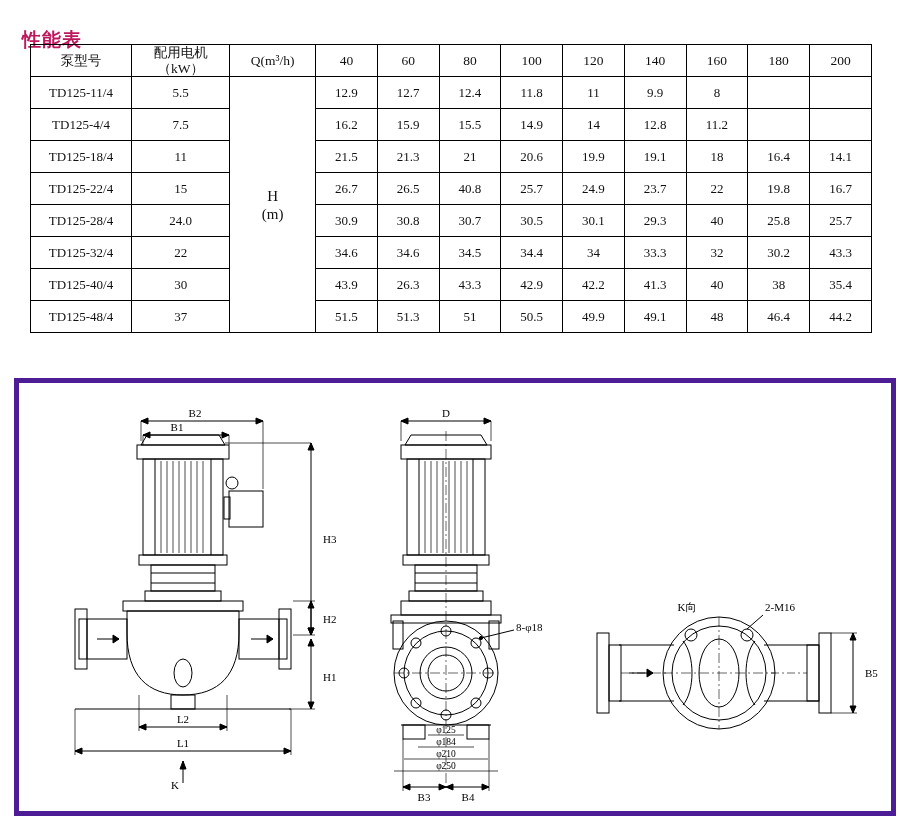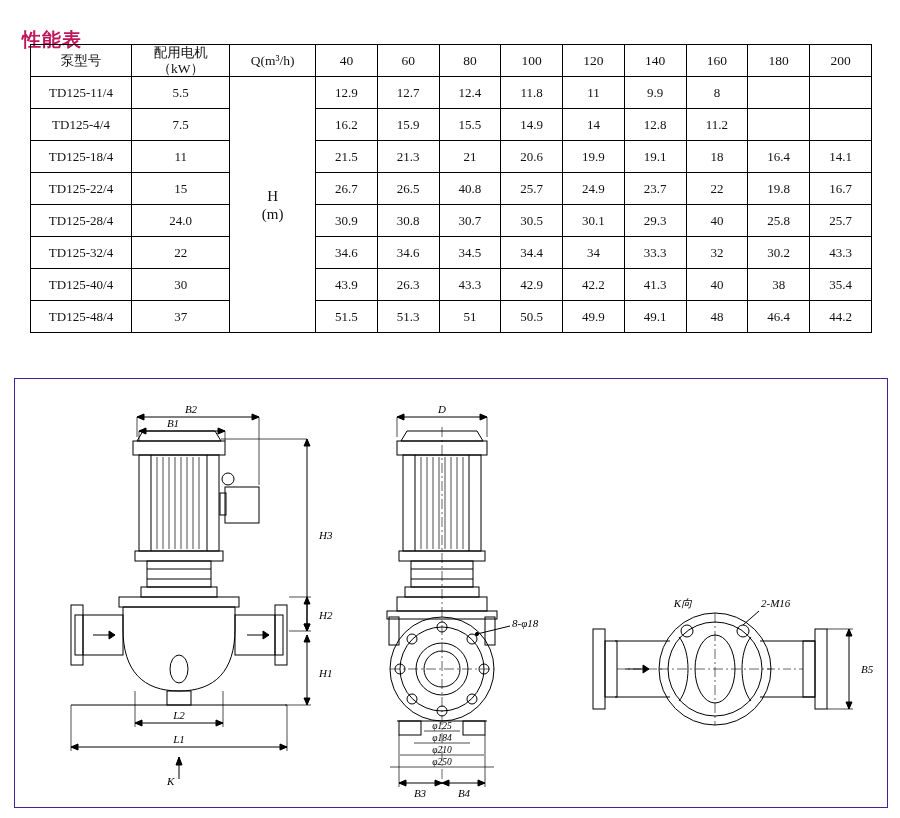--- a/index.html
+++ b/index.html
@@ -34,23 +34,22 @@
   .col-motor{width:95px;margin-top:26px;}
   .col-q{width:82px;}
   .col-v{width:58px;}
   .hdr-model{line-height:1.15;}
   .hdr-motor{line-height:1.15;}
   .hdr-q{line-height:1.15;}
   .h-cell{font-size:15px;line-height:1.2;}
   
   .drawing{
     position:absolute;left:14px;top:378px;width:872px;height:428px;
-    border:1px solid #4c1d95;
+    border:5px solid #4c1d95;
     background:#fff;
-    font-style:italic;
   }
   .drawing svg{display:block;}
   .lbl{font-family:"Liberation Serif", serif;font-size:11px;fill:#000;}
   .lbl-s{font-family:"Liberation Serif", serif;font-size:9.5px;fill:#000;}
 </style>
 </head>
 <body>
 
 <div class="page-title">性能表</div>
 

